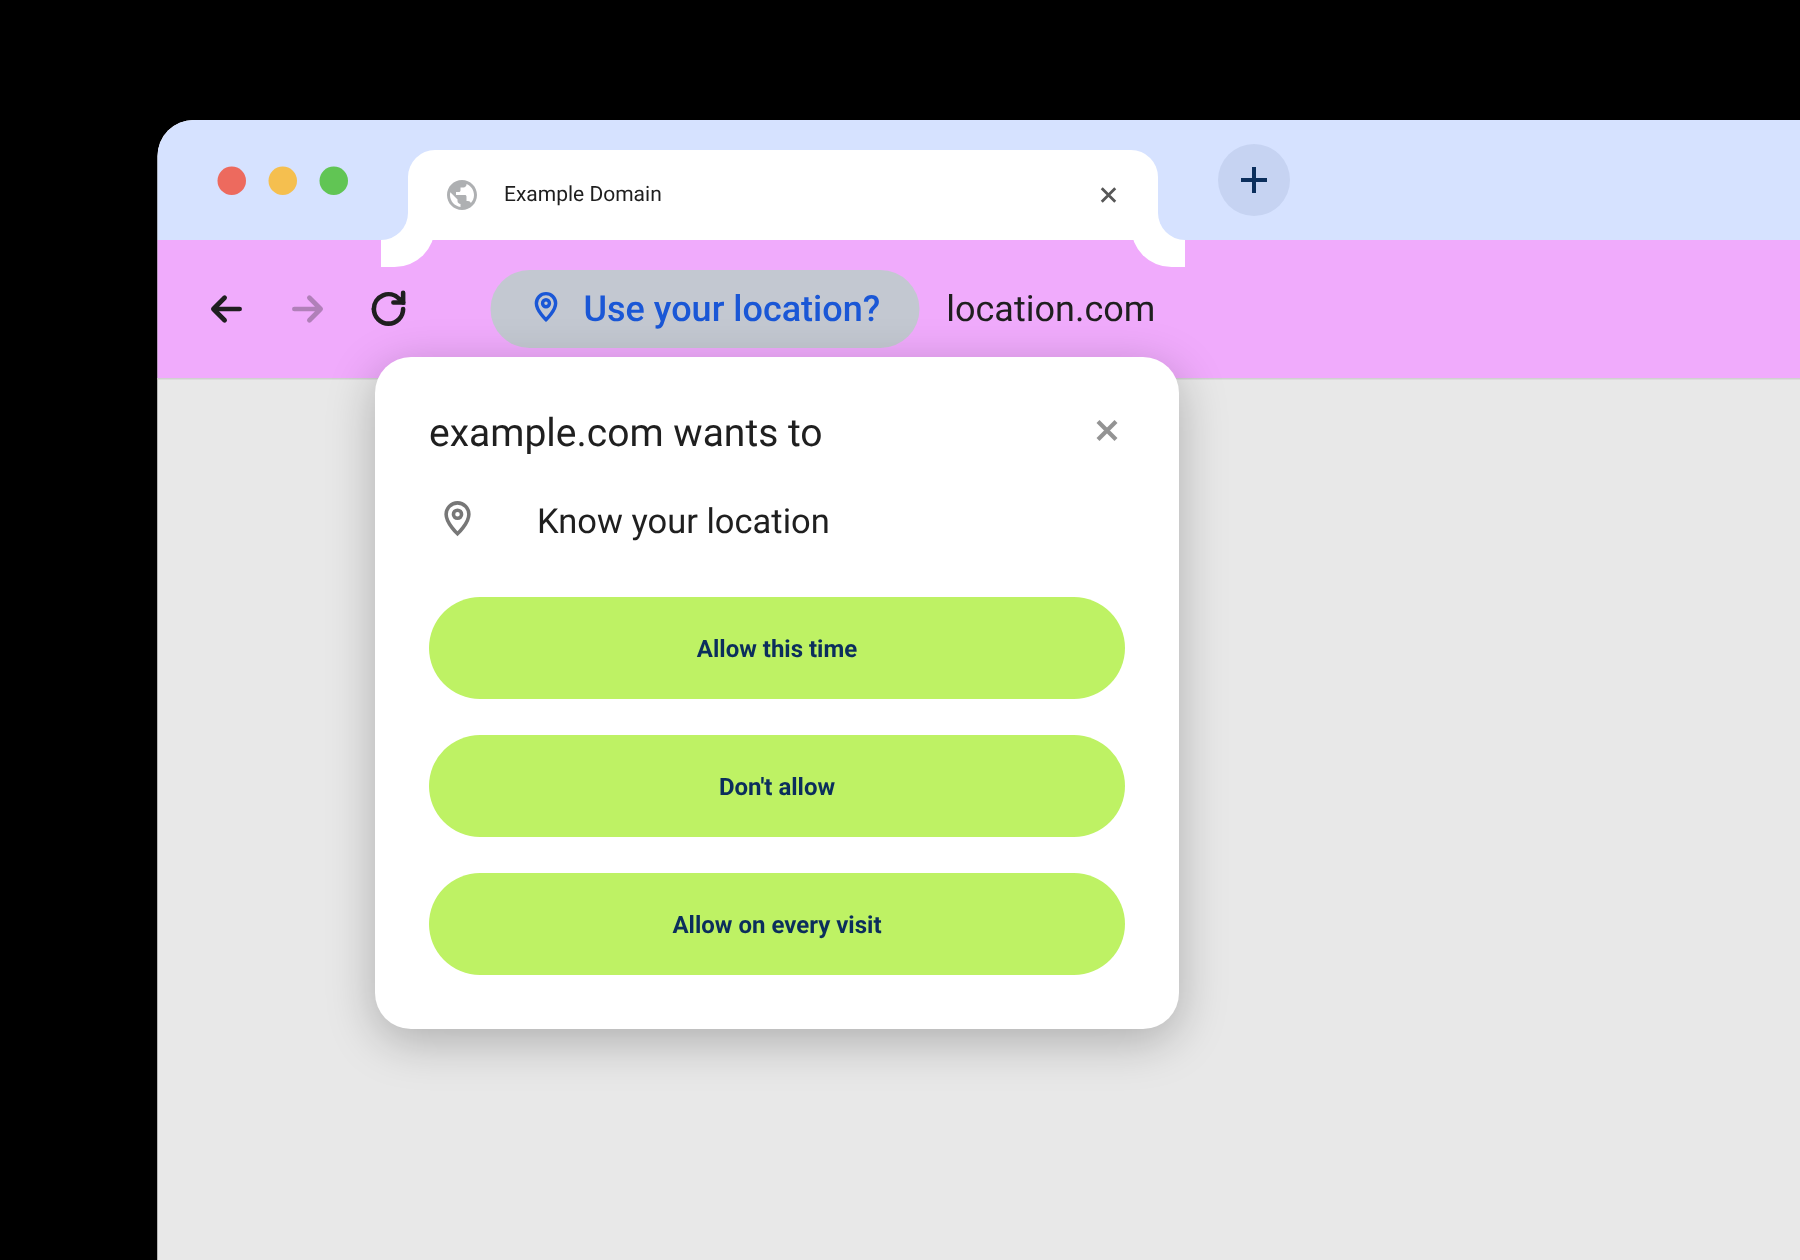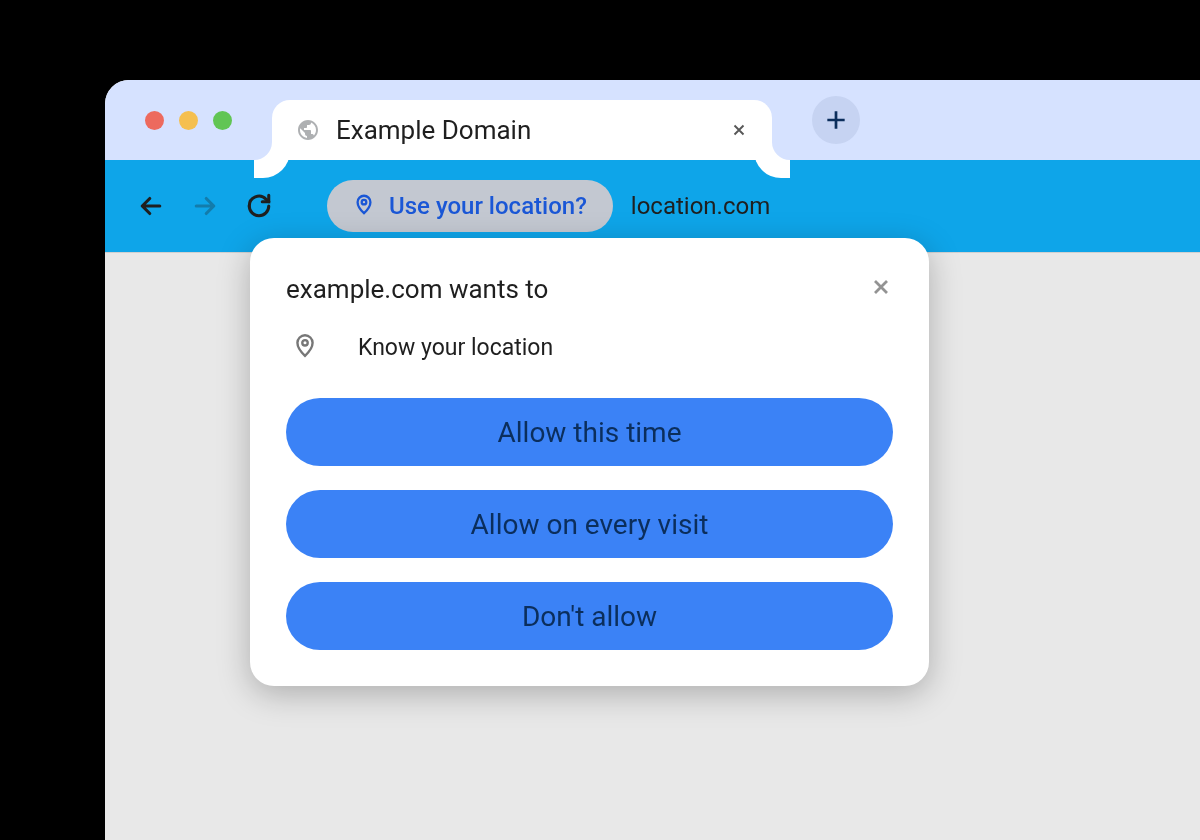--- a/index.html
+++ b/index.html
@@ -54,34 +54,34 @@
   content: '';
   position: absolute;
   bottom: 0;
   width: 18px;
   height: 18px;
   background: #fff;
 }
 .tab::before { left: -18px; border-radius: 0 0 18px 0; box-shadow: 9px 9px 0 9px #fff; background: #d6e2ff; }
 .tab::after { right: -18px; border-radius: 0 0 0 18px; box-shadow: -9px 9px 0 9px #fff; background: #d6e2ff; }
 .tab-favicon { width: 24px; height: 24px; margin-right: 16px; opacity: 0.5; }
-.tab-title { font-size: 26px; color: #1f1f1f; flex: 1; }
+.tab-title { font-size: 14px; color: #1f1f1f; flex: 1; }
 .tab-close { width: 18px; height: 18px; opacity: 0.75; cursor: pointer; }
 .new-tab {
   width: 48px; height: 48px;
   border-radius: 50%;
   background: #c6d3f2;
   display: flex;
   align-items: center;
   justify-content: center;
   margin-left: 40px;
   cursor: pointer;
 }
 .toolbar {
-  background: #0ea5e9;
+  background: #f0abfc;
   height: 92px;
   display: flex;
   align-items: center;
   padding: 0 30px;
   gap: 22px;
 }
 .nav-btn {
   width: 32px; height: 32px;
   display: flex;
   align-items: center;
@@ -110,21 +110,21 @@
 .content-area {
   background: #e8e8e8;
   height: 588px;
   border-top: 1px solid #d0d0d0;
   position: relative;
 }
 .popup {
   position: absolute;
   left: 250px;
   top: 238px;
-  width: 679px;
+  width: 536px;
   background: #fff;
   border-radius: 24px;
   box-shadow: 0 8px 32px rgba(0,0,0,0.25);
   padding: 36px;
 }
 .popup-header {
   display: flex;
   align-items: center;
   justify-content: space-between;
   margin-bottom: 28px;
@@ -133,27 +133,27 @@
 .popup-body {
   display: flex;
   align-items: center;
   gap: 40px;
   margin-bottom: 36px;
   padding-left: 6px;
 }
 .popup-body-text { font-size: 23px; color: #1f1f1f; }
 .popup-buttons { display: flex; flex-direction: column; gap: 24px; }
 .popup-btn {
-  background: #3b82f6;
+  background: #bef264;
   border: none;
   height: 68px;
   border-radius: 34px;
-  font-size: 28px;
+  font-size: 16px;
   color: #0b2e5c;
-  font-weight: 400;
+  font-weight: 700;
   cursor: pointer;
   font-family: inherit;
 }
 .close-x { cursor: pointer; opacity: 0.55; }
 </style>
 </head>
 <body>
 
 <div class="browser-window">
 
@@ -232,16 +232,16 @@
     <span>
       <svg viewBox="0 0 24 24" width="26" height="26" fill="none" stroke="#777" stroke-width="2.2">
           <path d="M12 22s7-6.5 7-12a7 7 0 1 0-14 0c0 5.5 7 12 7 12z"></path>
           <circle cx="12" cy="10" r="2.5"></circle>
         </svg>
     </span>
     <span class="popup-body-text">Know your location</span>
   </div>
   <div class="popup-buttons">
     <button class="popup-btn">Allow this time</button>
+    <button class="popup-btn">Don't allow</button>
     <button class="popup-btn">Allow on every visit</button>
-    <button class="popup-btn">Don't allow</button>
   </div>
 </div>
 
 </body></html>

